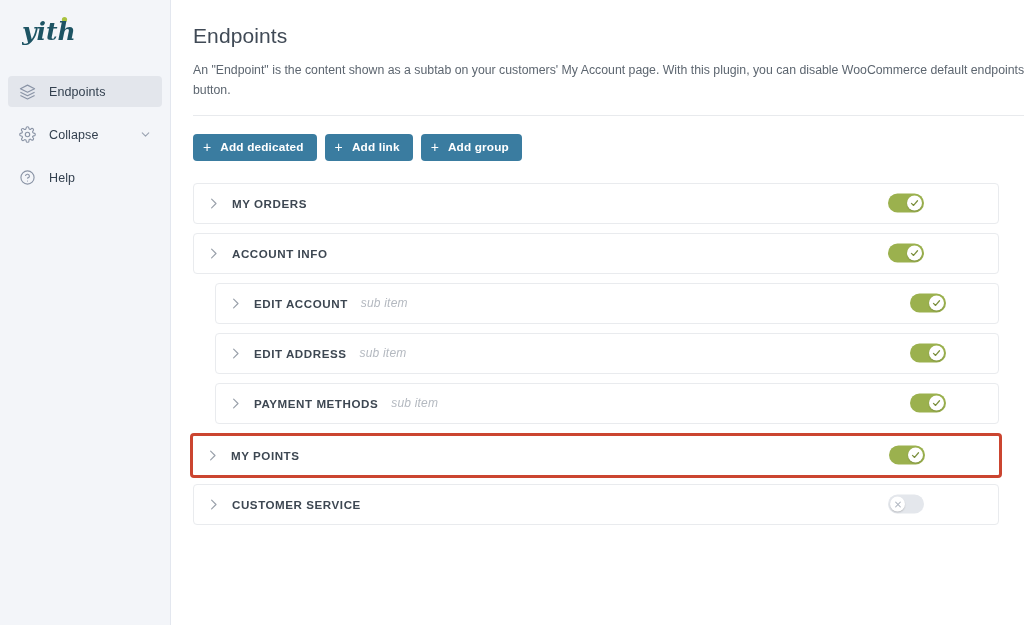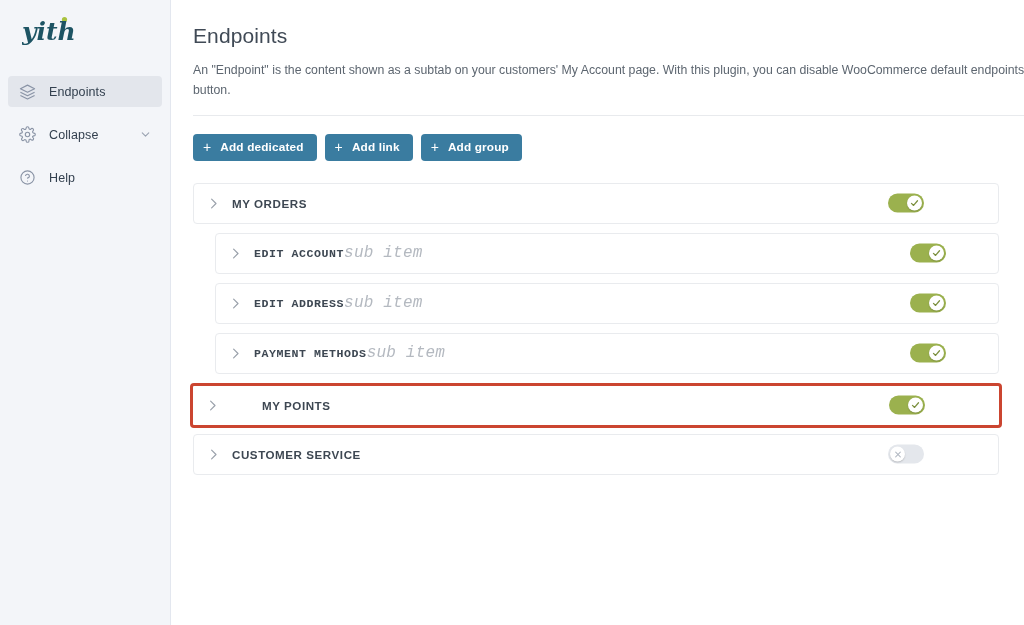--- a/index.html
+++ b/index.html
@@ -67,51 +67,51 @@
     height: 27px; padding: 0 13px 0 10px;
     font-size: 11.8px; font-weight: 700; letter-spacing: .15px;
     font-family: "Liberation Sans", sans-serif;
     cursor: pointer;
   }
   .btn .plus { font-size: 14px; font-weight: 400; line-height: 1; margin-top: -1px; }
 
   
   .rows { padding: 22px 0 0 22px; }
   .row-outer { margin-bottom: 9px; }
-  .row-outer.sub { padding-left: 22px; font-family: Liberation Mono, monospace; }
+  .row-outer.sub { padding-left: 22px; }
   .row {
     background: #ffffff;
     border: 1px solid #e9ebee;
     border-radius: 4px;
     height: 41px;
     width: 806px;
     display: flex; align-items: center;
     padding: 0 14px 0 12px;
     position: relative;
     cursor: pointer;
   }
   .row-outer.sub .row { width: 784px; }
   .row-outer.highlight {
     border: 3px solid #cb4530;
     border-radius: 4px;
     width: 812px;
     margin-left: -3px;
     margin-bottom: 6px;
     padding: 0;
   }
-  .row-outer.highlight .row { border: none; width: 806px; height: 39px; gap: 31px; }
+  .row-outer.highlight .row { border: none; width: 806px; height: 39px; }
   .chev-cell { width: 22px; display: flex; align-items: center; color: #9aa1ab; }
   .row-label {
     font-size: 11.6px; font-weight: 700; color: #3d4752;
     letter-spacing: .55px; text-transform: uppercase;
     margin-left: 4px;
   }
   .row-sublabel {
-    font-size: 16px; font-style: italic; color: #b4b9c0;
-    letter-spacing: .2px;
+    font-size: 12px; font-style: italic; color: #b4b9c0;
+    margin-left: 13px; letter-spacing: .2px;
   }
   .toggle {
     position: absolute; right: 0; top: 50%;
     transform: translateY(-50%);
     margin-right: 74px;
     width: 36px; height: 19px;
     border-radius: 10px;
     display: flex; align-items: center;
     cursor: pointer;
   }
@@ -220,20 +220,37 @@
             <span class="row-label">MY ORDERS</span>
             <span class="toggle on">
               <span class="knob">
                 <svg width="9" height="9" viewBox="0 0 24 24" fill="none" stroke="#7d9140" stroke-width="3.4" stroke-linecap="round" stroke-linejoin="round">
                   <polyline points="4,13 9.5,18.5 20,6"></polyline>
                 </svg>
               </span>
             </span>
           </div>
         </div>
+        <div class="row-outer">
+          <div class="row">
+            <span class="chev-cell">
+              <svg width="15" height="15" viewBox="0 0 24 24" fill="none" stroke="currentColor" stroke-width="1.9" stroke-linecap="round" stroke-linejoin="round">
+                <polyline points="9,5 16,12 9,19"></polyline>
+              </svg>
+            </span>
+            <span class="row-label">ACCOUNT INFO</span>
+            <span class="toggle on">
+              <span class="knob">
+                <svg width="9" height="9" viewBox="0 0 24 24" fill="none" stroke="#7d9140" stroke-width="3.4" stroke-linecap="round" stroke-linejoin="round">
+                  <polyline points="4,13 9.5,18.5 20,6"></polyline>
+                </svg>
+              </span>
+            </span>
+          </div>
+        </div>
         <div class="row-outer sub">
           <div class="row">
             <span class="chev-cell">
               <svg width="15" height="15" viewBox="0 0 24 24" fill="none" stroke="currentColor" stroke-width="1.9" stroke-linecap="round" stroke-linejoin="round">
                 <polyline points="9,5 16,12 9,19"></polyline>
               </svg>
             </span>
             <span class="row-label">EDIT ACCOUNT</span>
             <span class="row-sublabel">sub item</span>
             <span class="toggle on">

